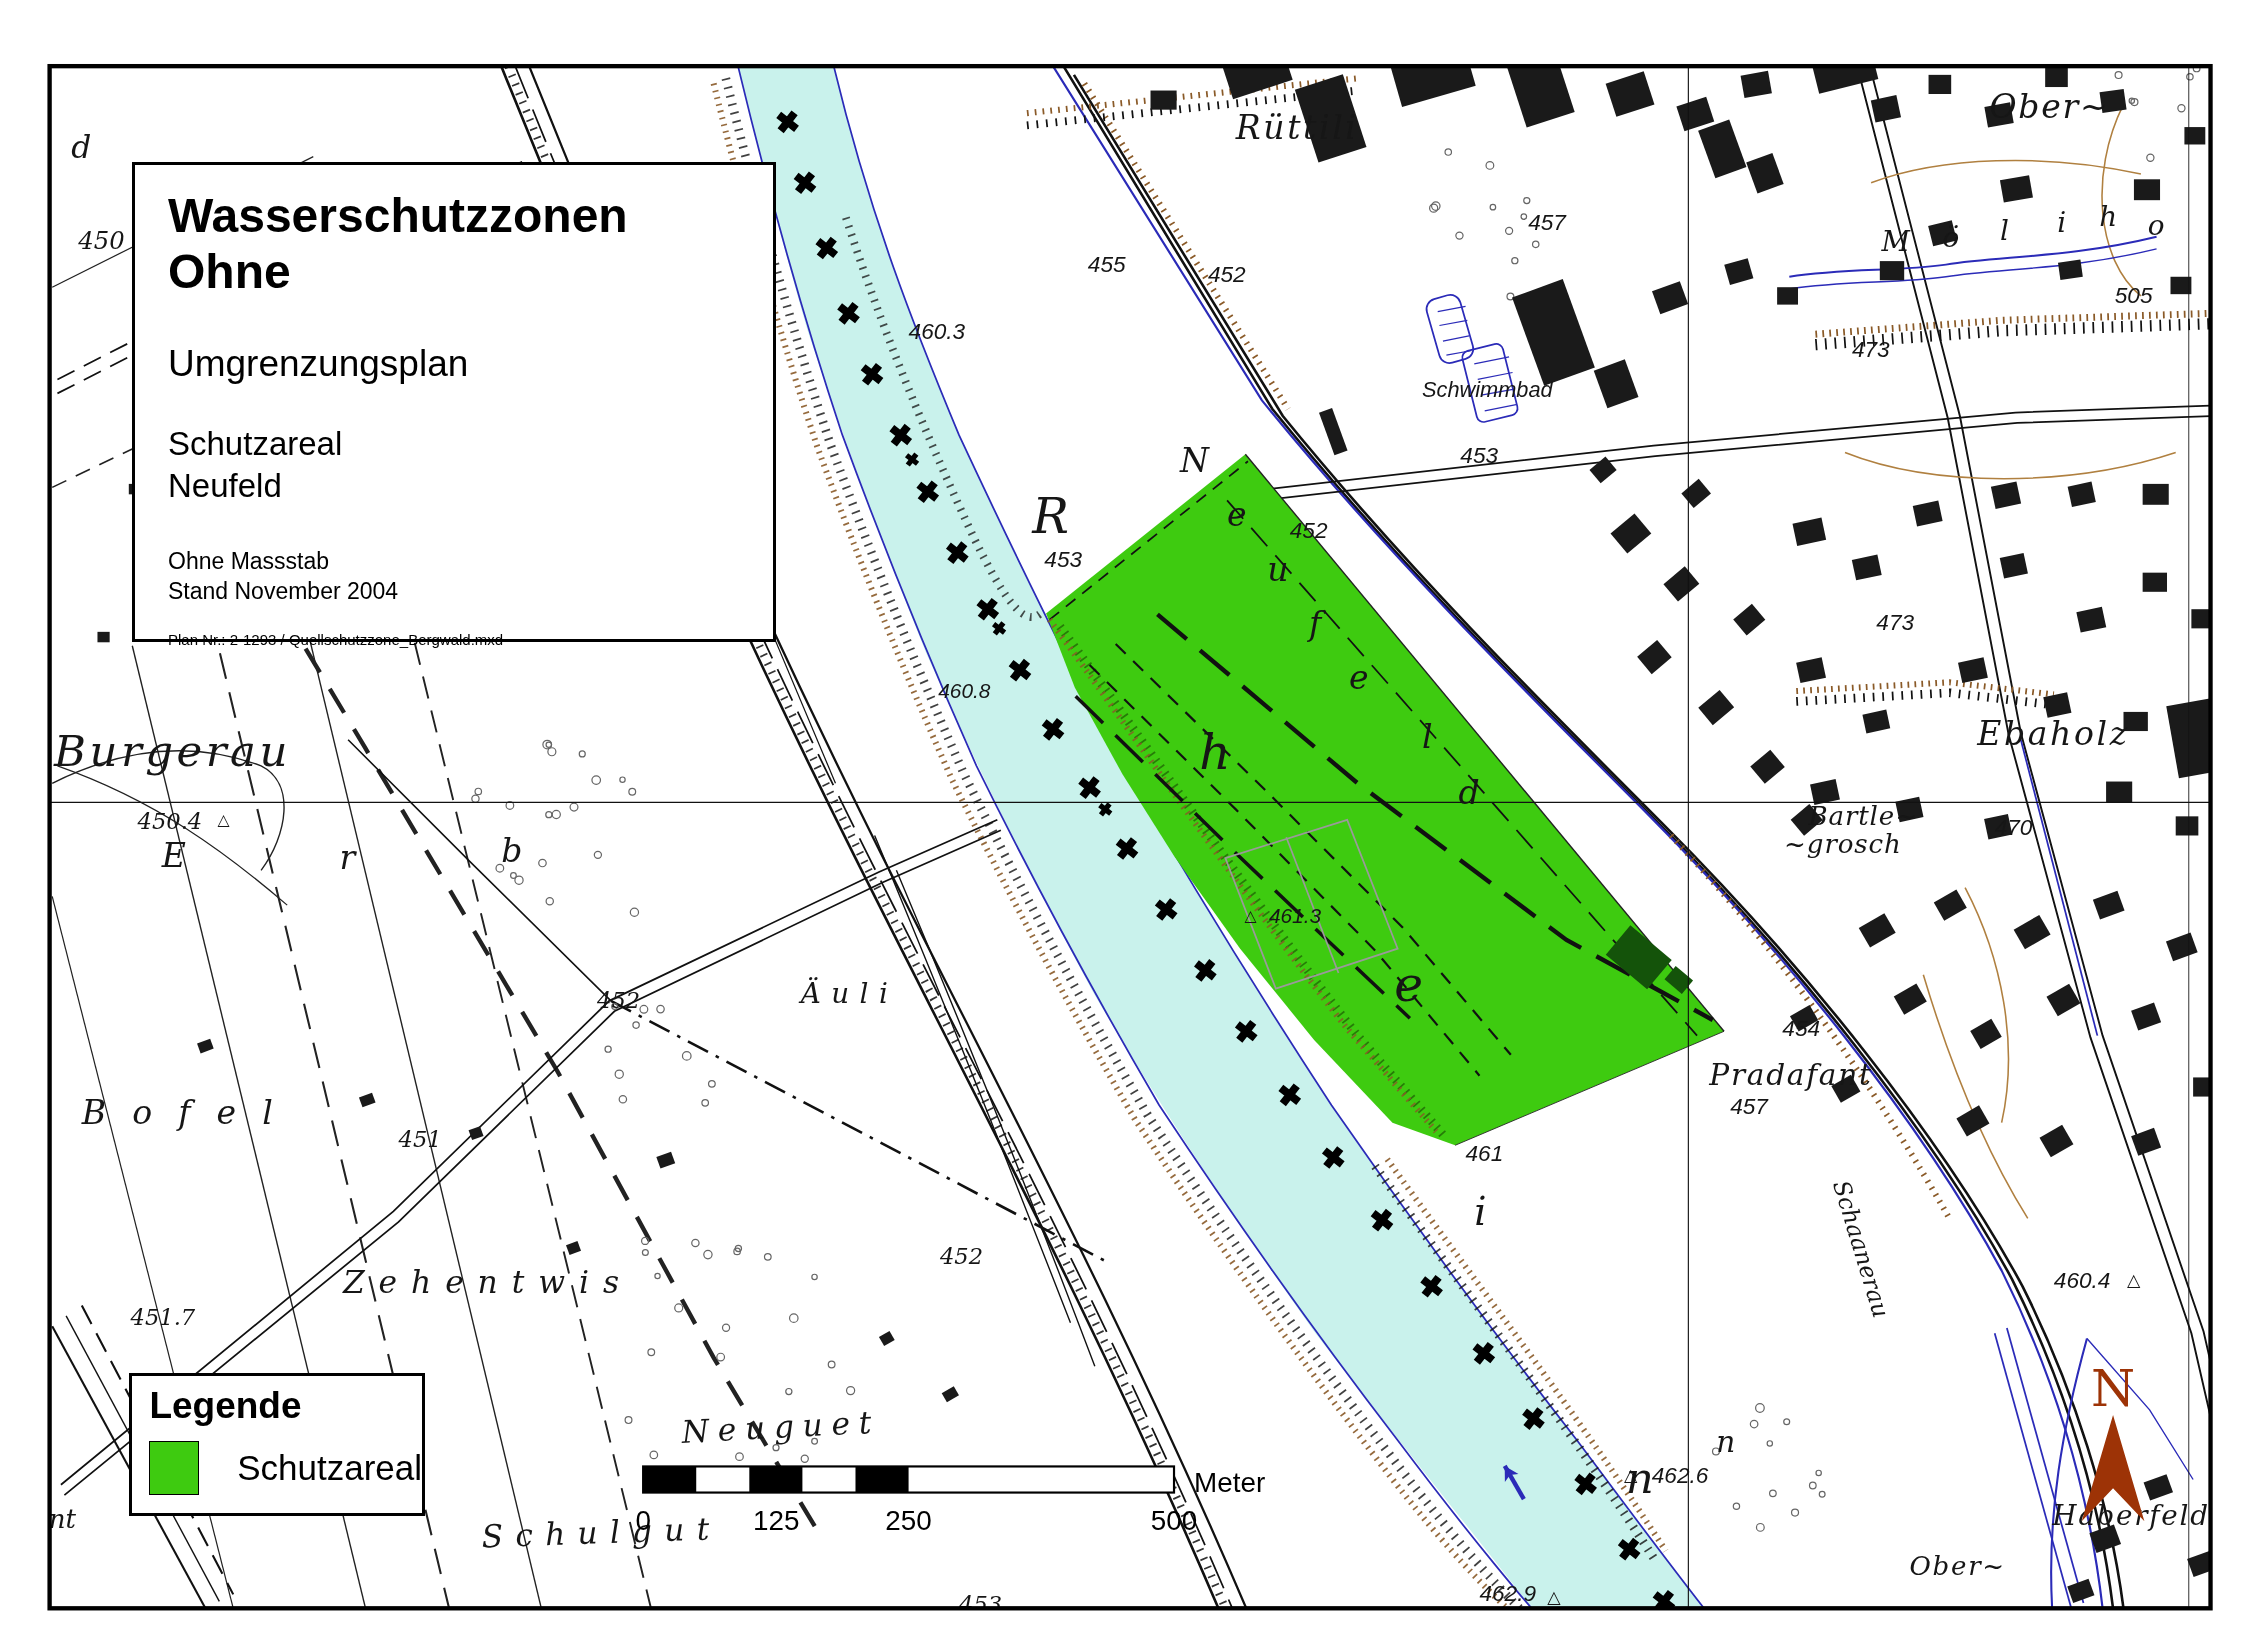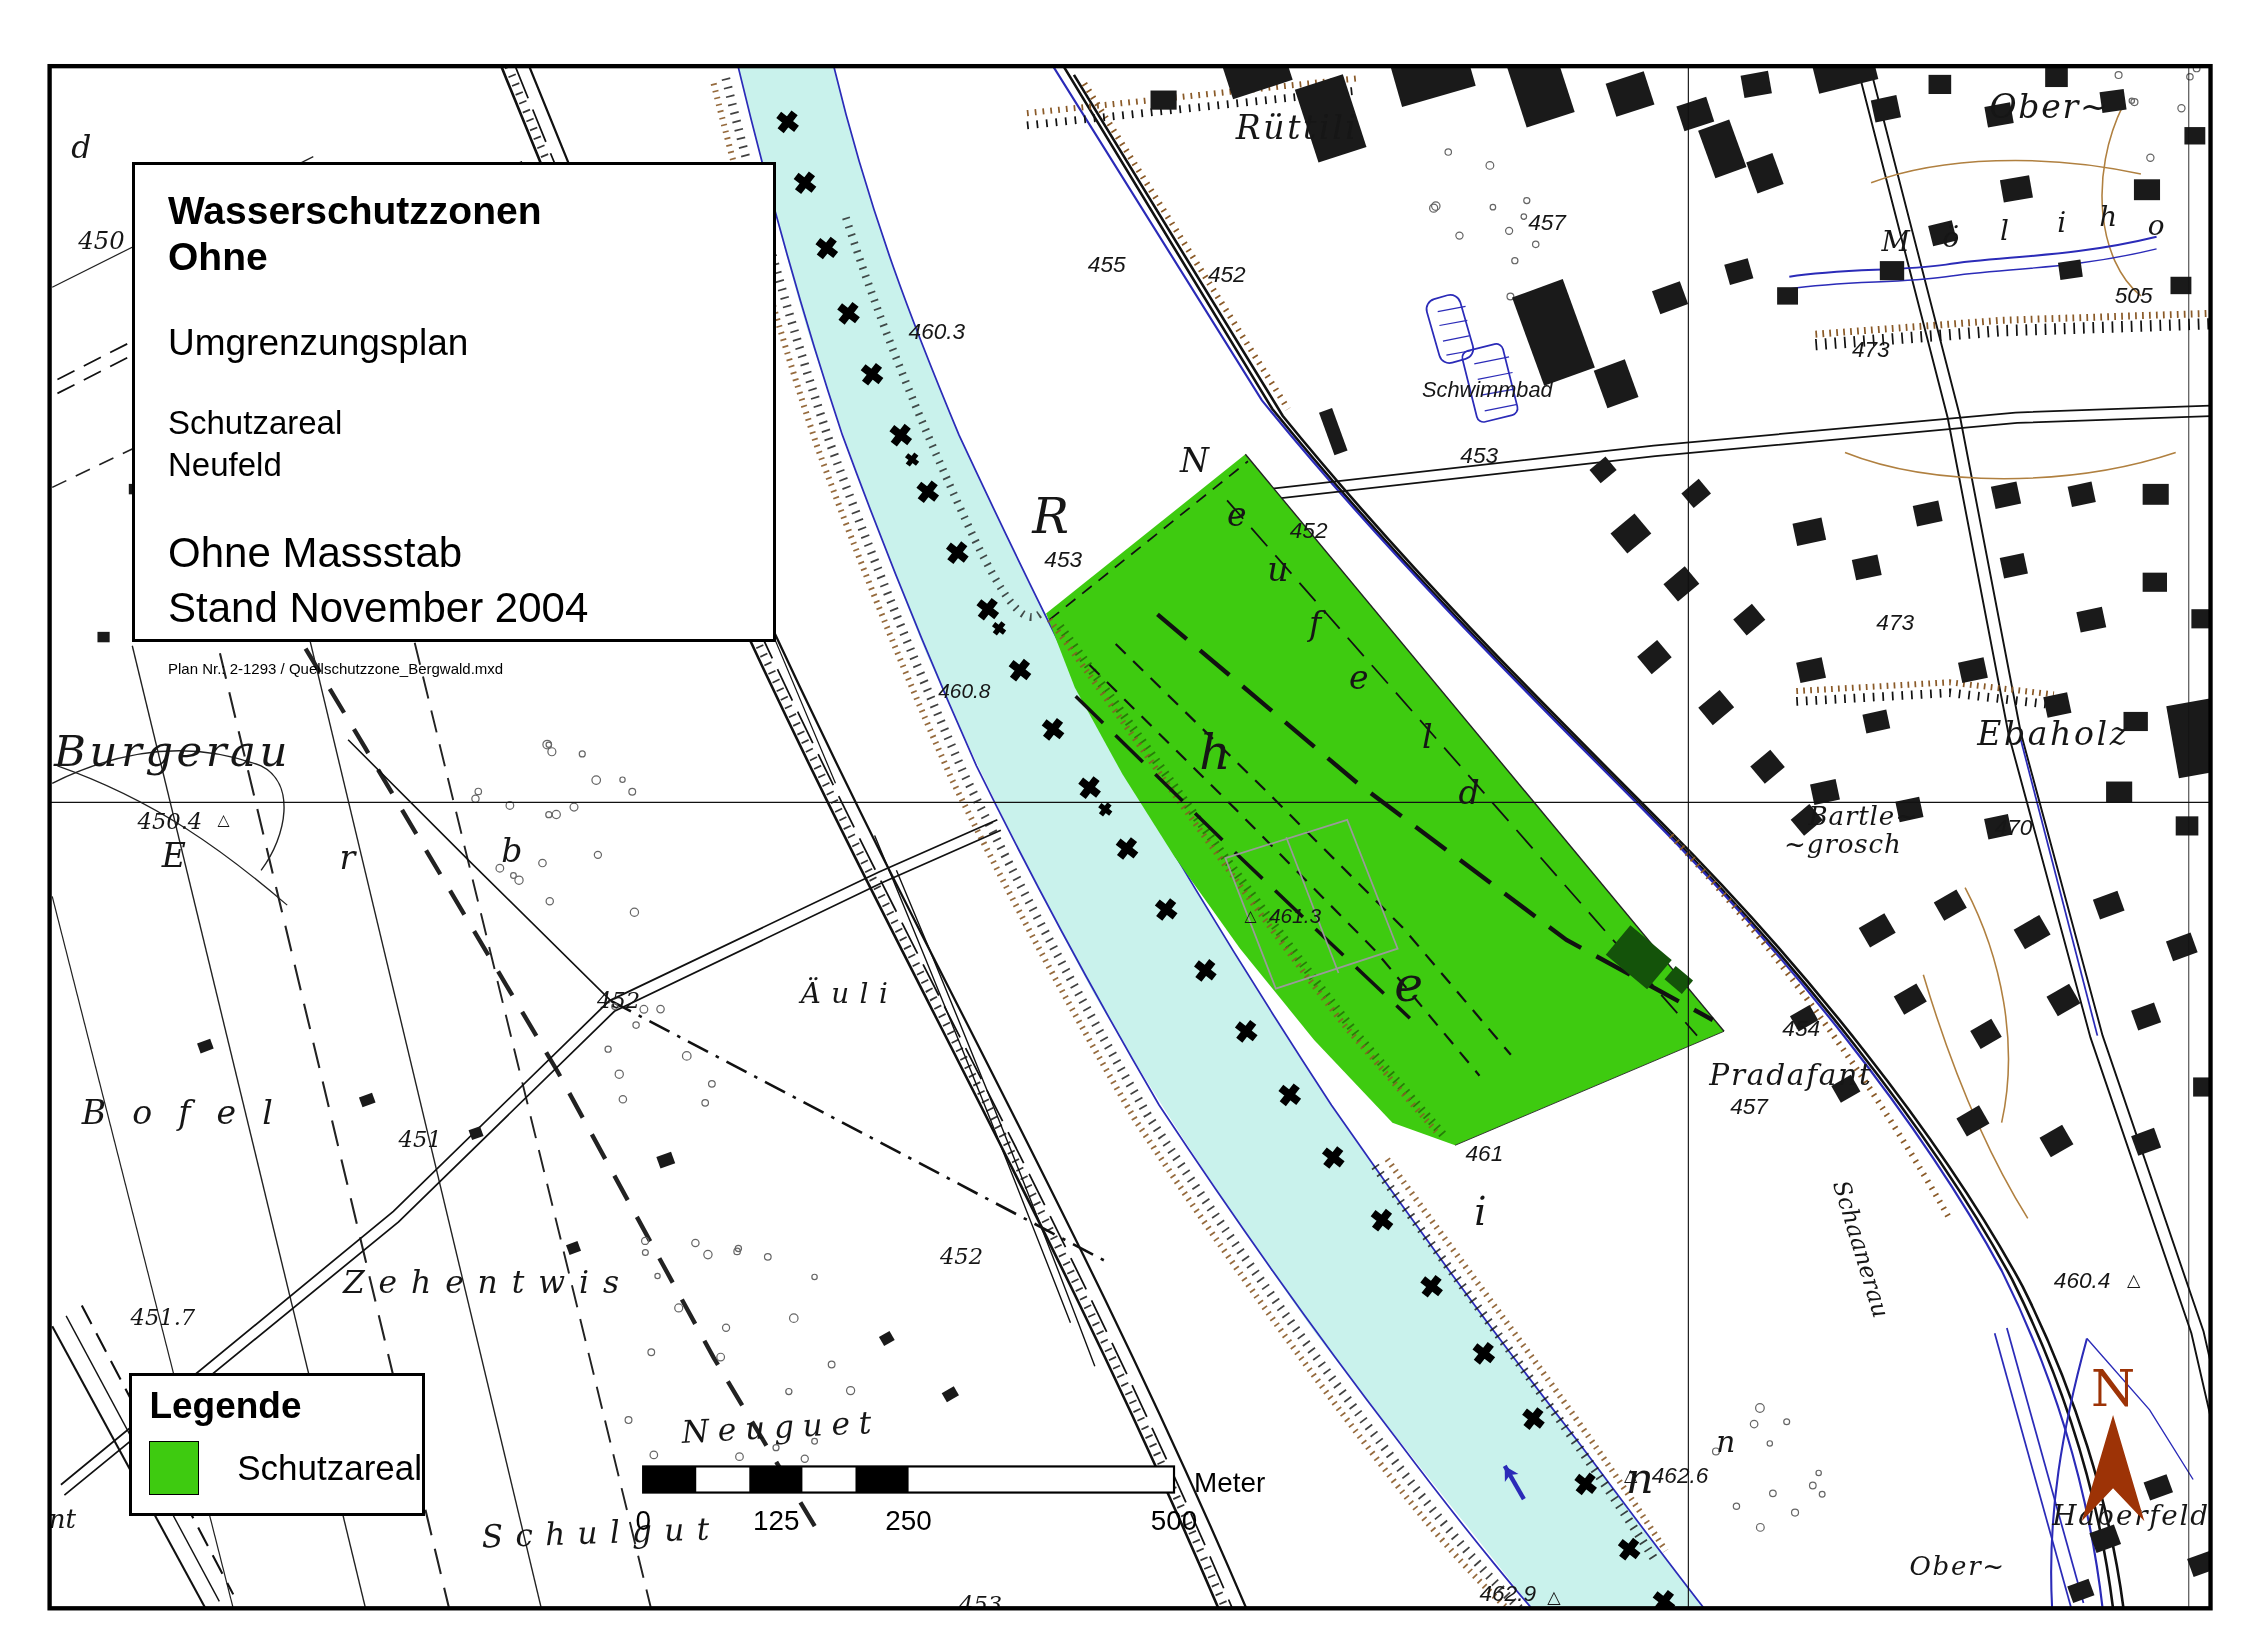--- a/index.html
+++ b/index.html
@@ -4,24 +4,24 @@
 <style>
   html,body{margin:0;padding:0;background:#fff;}
   body{width:2261px;height:1644px;position:relative;font-family:"Liberation Sans",sans-serif;}
   #map-svg{position:absolute;left:0;top:0;}
   .lbl-serif{font-family:"DejaVu Serif",serif;font-style:italic;fill:#161616;}
   .lbl-sans{font-family:"Liberation Sans",sans-serif;font-style:italic;fill:#161616;}
   .lbl-sym{font-family:"DejaVu Sans",sans-serif;font-style:normal;fill:#161616;}
   .scale-num{font-family:"Liberation Sans",sans-serif;fill:#000;font-size:32px;}
   #title-box{position:absolute;left:132px;top:162px;width:644px;height:480px;background:#fff;
     border:3.5px solid #000;box-sizing:border-box;padding:22.6px 17.4px 0 33px;color:#000;}
-  #title-box .t1{font-size:39px;font-weight:bold;line-height:1.18;}
+  #title-box .t1{font-size:48px;font-weight:bold;line-height:1.18;}
   #title-box .t2{font-size:37px;margin-top:42px;}
   #title-box .t3{font-size:33px;margin-top:38px;line-height:1.28;}
-  #title-box .t4{font-size:42px;margin-top:40px;line-height:1.3;}
+  #title-box .t4{font-size:23px;margin-top:40px;line-height:1.3;}
   #title-box .t5{font-size:15px;margin-top:24.4px;}
   #legend-box{position:absolute;left:129px;top:1373px;width:296px;height:143px;background:#fff;
     border:3.5px solid #000;box-sizing:border-box;padding:8.7px 0 0 17.4px;color:#000;}
   #legend-box .lg-title{font-size:37px;font-weight:bold;}
   #legend-box .lg-row{display:flex;align-items:center;margin-top:14px;}
   #legend-box .lg-swatch{width:94px;height:54px;border:1.7px solid #000;box-sizing:border-box;}
   #legend-box .lg-label{font-size:35px;margin-left:38px;}
 </style>
 </head>
 <body>

